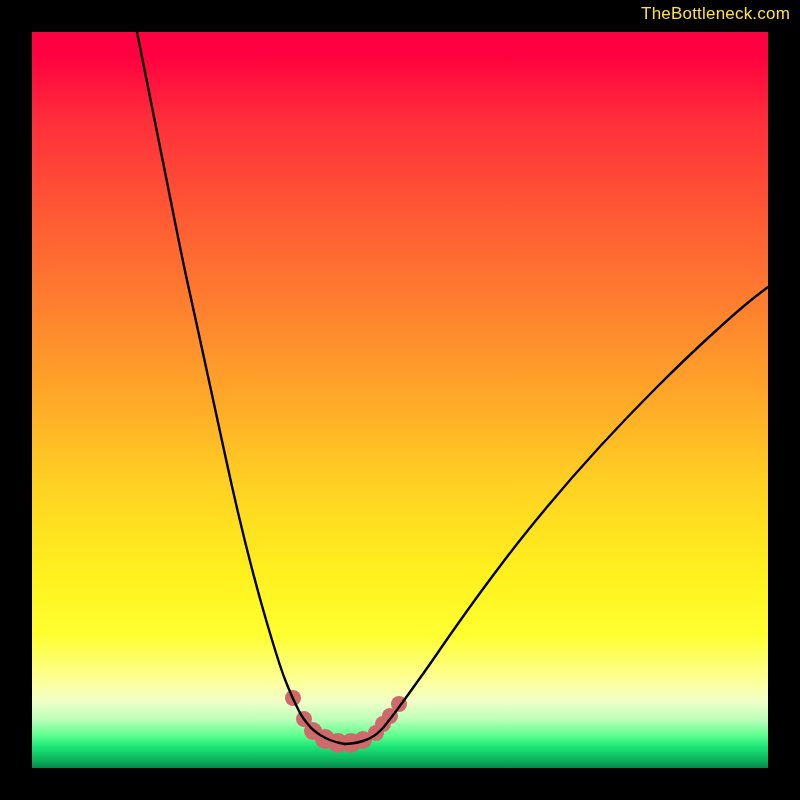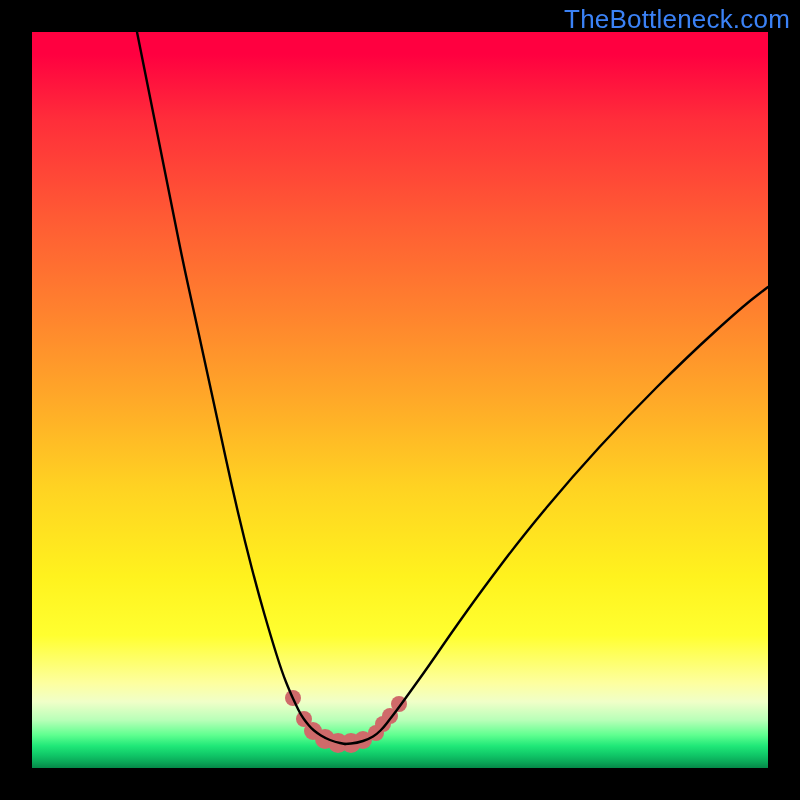--- a/index.html
+++ b/index.html
@@ -52,22 +52,22 @@
     );
   }
   .curves {
     position: absolute;
     inset: 0;
   }
   .watermark {
     position: absolute;
     top: 4px;
     right: 10px;
-    color: #3b82f6;
-    font-size: 26px;
+    color: #fde047;
+    font-size: 17px;
     letter-spacing: 0.2px;
     user-select: none;
   }
 </style>
 </head>
 <body>
 
 <div class="frame">
   <div class="plot">
     <div class="gradient"></div>

